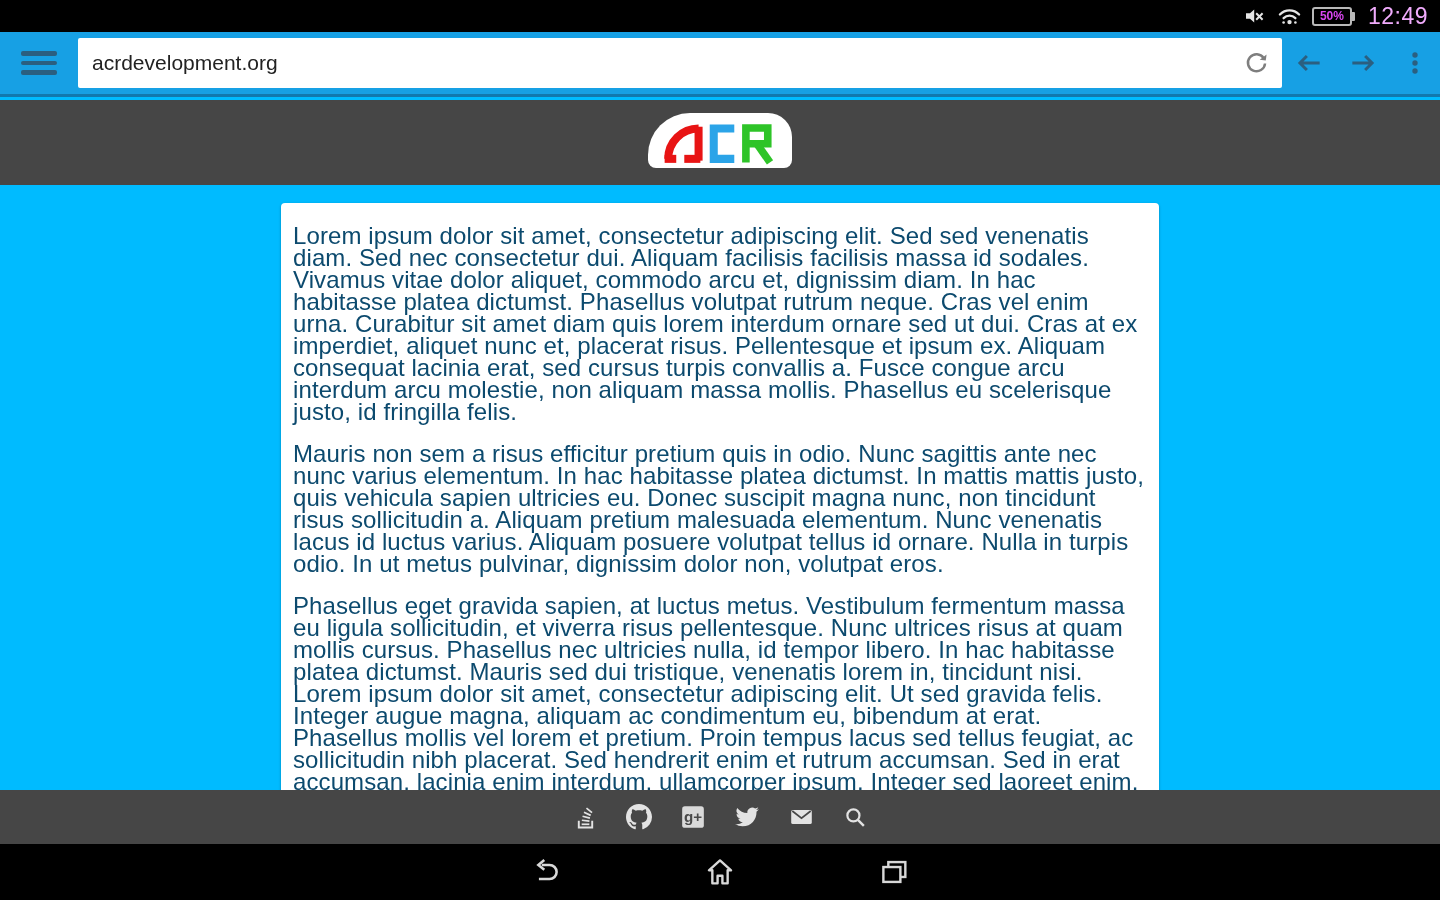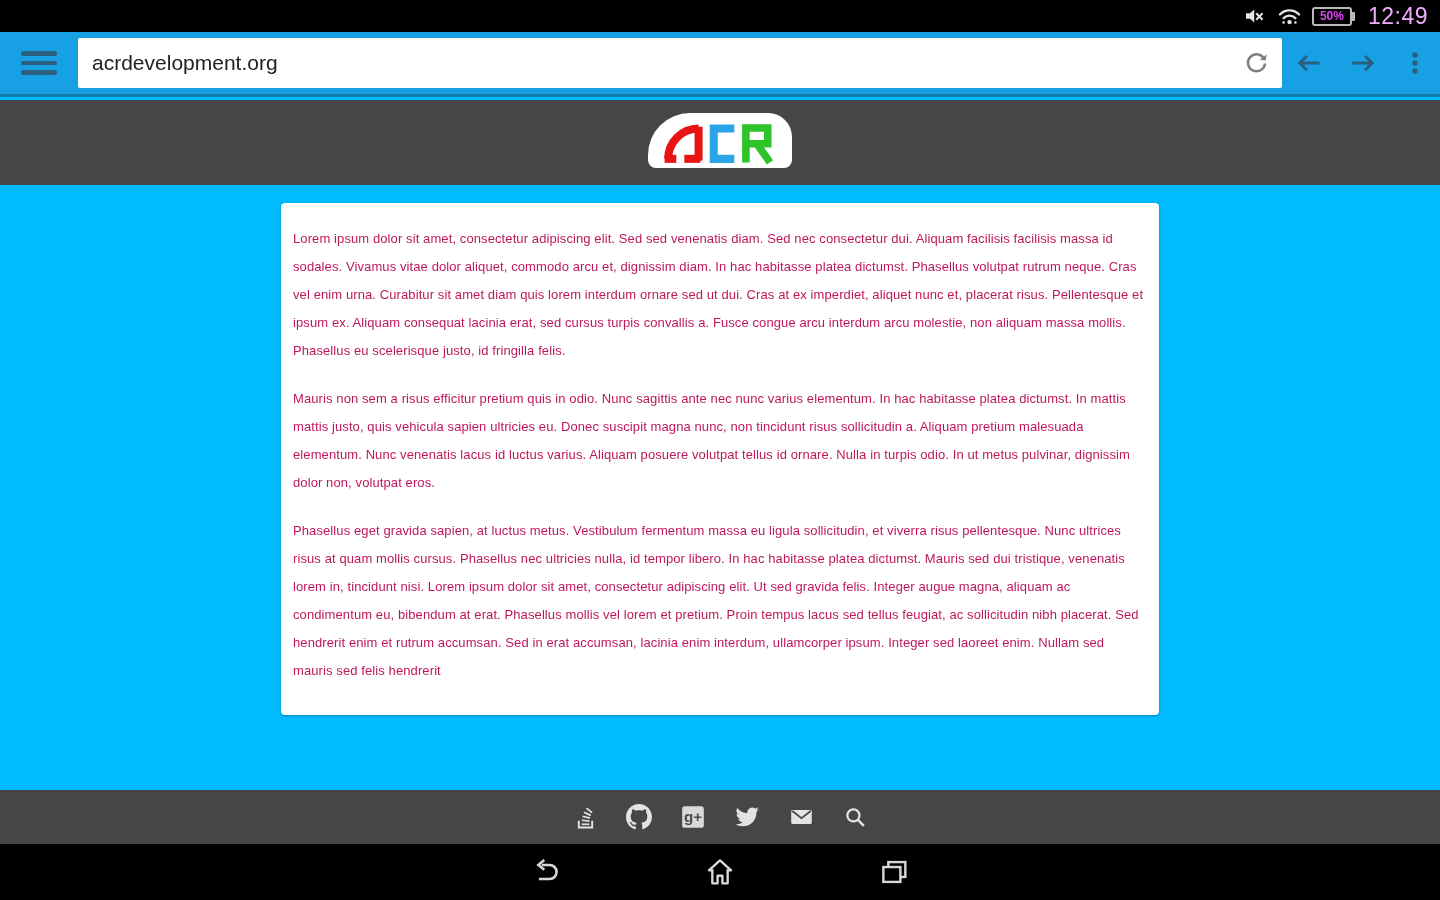--- a/index.html
+++ b/index.html
@@ -41,21 +41,21 @@
     border-radius:42px 24px 8px 8px; display:flex; align-items:center;
     justify-content:center; cursor:pointer; }
   .sr-only { position:absolute; width:1px; height:1px; overflow:hidden;
     clip:rect(0 0 0 0); white-space:nowrap; }
 
   
   .page { position:absolute; top:185px; left:0; width:100%; height:659px;
     background:#00bbff; overflow:hidden; }
   .card { width:878px; margin:18px auto 0; background:#fff; border-radius:4px;
     box-shadow:0 1px 3px rgba(0,0,0,.28); padding:8px 14px 30px 12px; }
-  .card p { font-size:13px; line-height:28px; color:#be185d; margin:20px 0 0 0;
+  .card p { font-size:24px; line-height:22px; color:#0c4a6e; margin:20px 0 0 0;
     text-align:left; letter-spacing:0.1px; }
   .card p:first-child { margin-top:14px; }
 
   
   .site-footer { position:absolute; top:790px; left:0; width:100%; height:54px;
     background:#464646; display:flex; align-items:center; justify-content:center;
     gap:24px; z-index:10; }
   .soc-btn { background:none; border:none; cursor:pointer; width:30px; height:30px;
     display:flex; align-items:center; justify-content:center; padding:0; }
 

